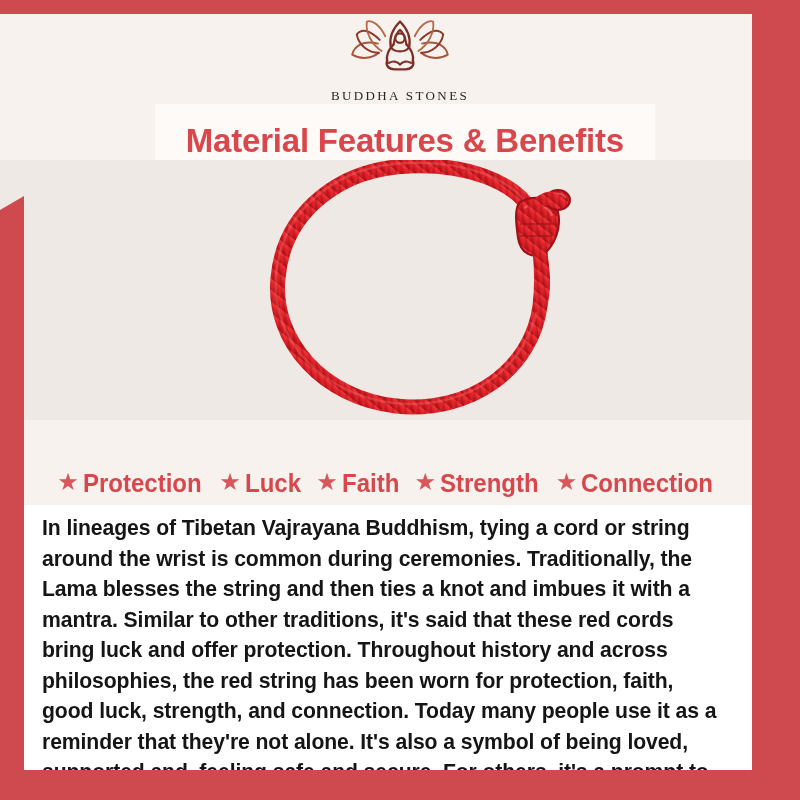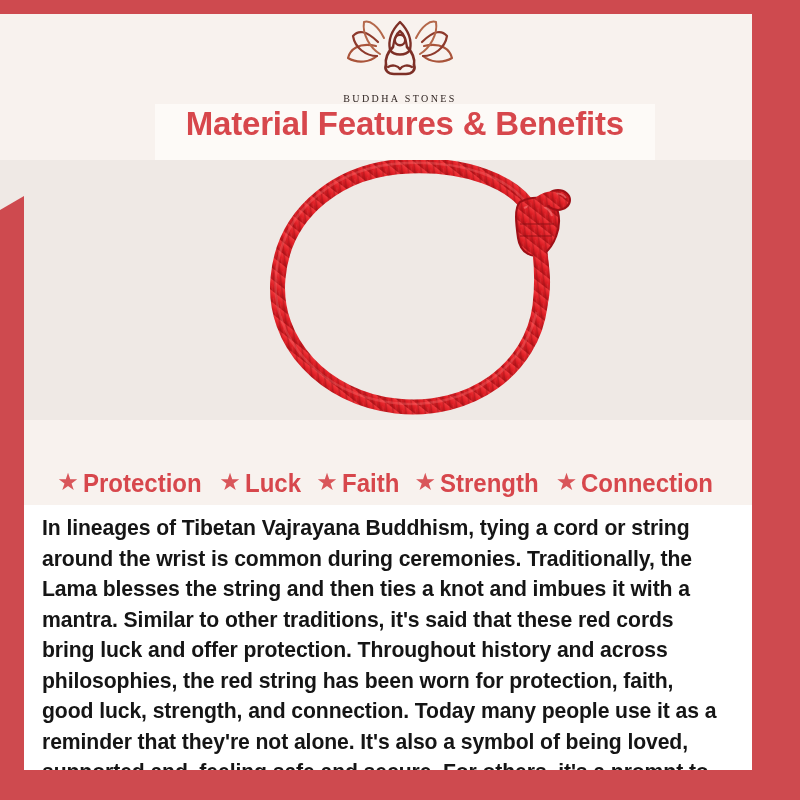--- a/index.html
+++ b/index.html
@@ -61,36 +61,36 @@
     justify-content: flex-start;
     z-index: 3;
   }
   .logo-mark {
     width: 112px;
     height: 62px;
     margin-top: 2px;
   }
   .logo-wordmark {
     font-family: "Liberation Serif", serif;
-    font-size: 10px;
+    font-size: 13px;
     letter-spacing: 2.4px;
     color: #2e2320;
     margin-top: 15px;
   }
 
   
   .title-banner {
     position: absolute;
     left: 155px;
     top: 104px;
     width: 500px;
     height: 56px;
     background: #fdfaf7;
     display: flex;
-    align-items: flex-start;
+    align-items: flex-end;
     justify-content: center;
     z-index: 4;
   }
   .title-banner-text {
     font-family: "Liberation Sans Narrow", "Liberation Sans", sans-serif;
     font-weight: bold;
     font-size: 34px;
     color: #d7474c;
     letter-spacing: -0.2px;
     white-space: nowrap;

